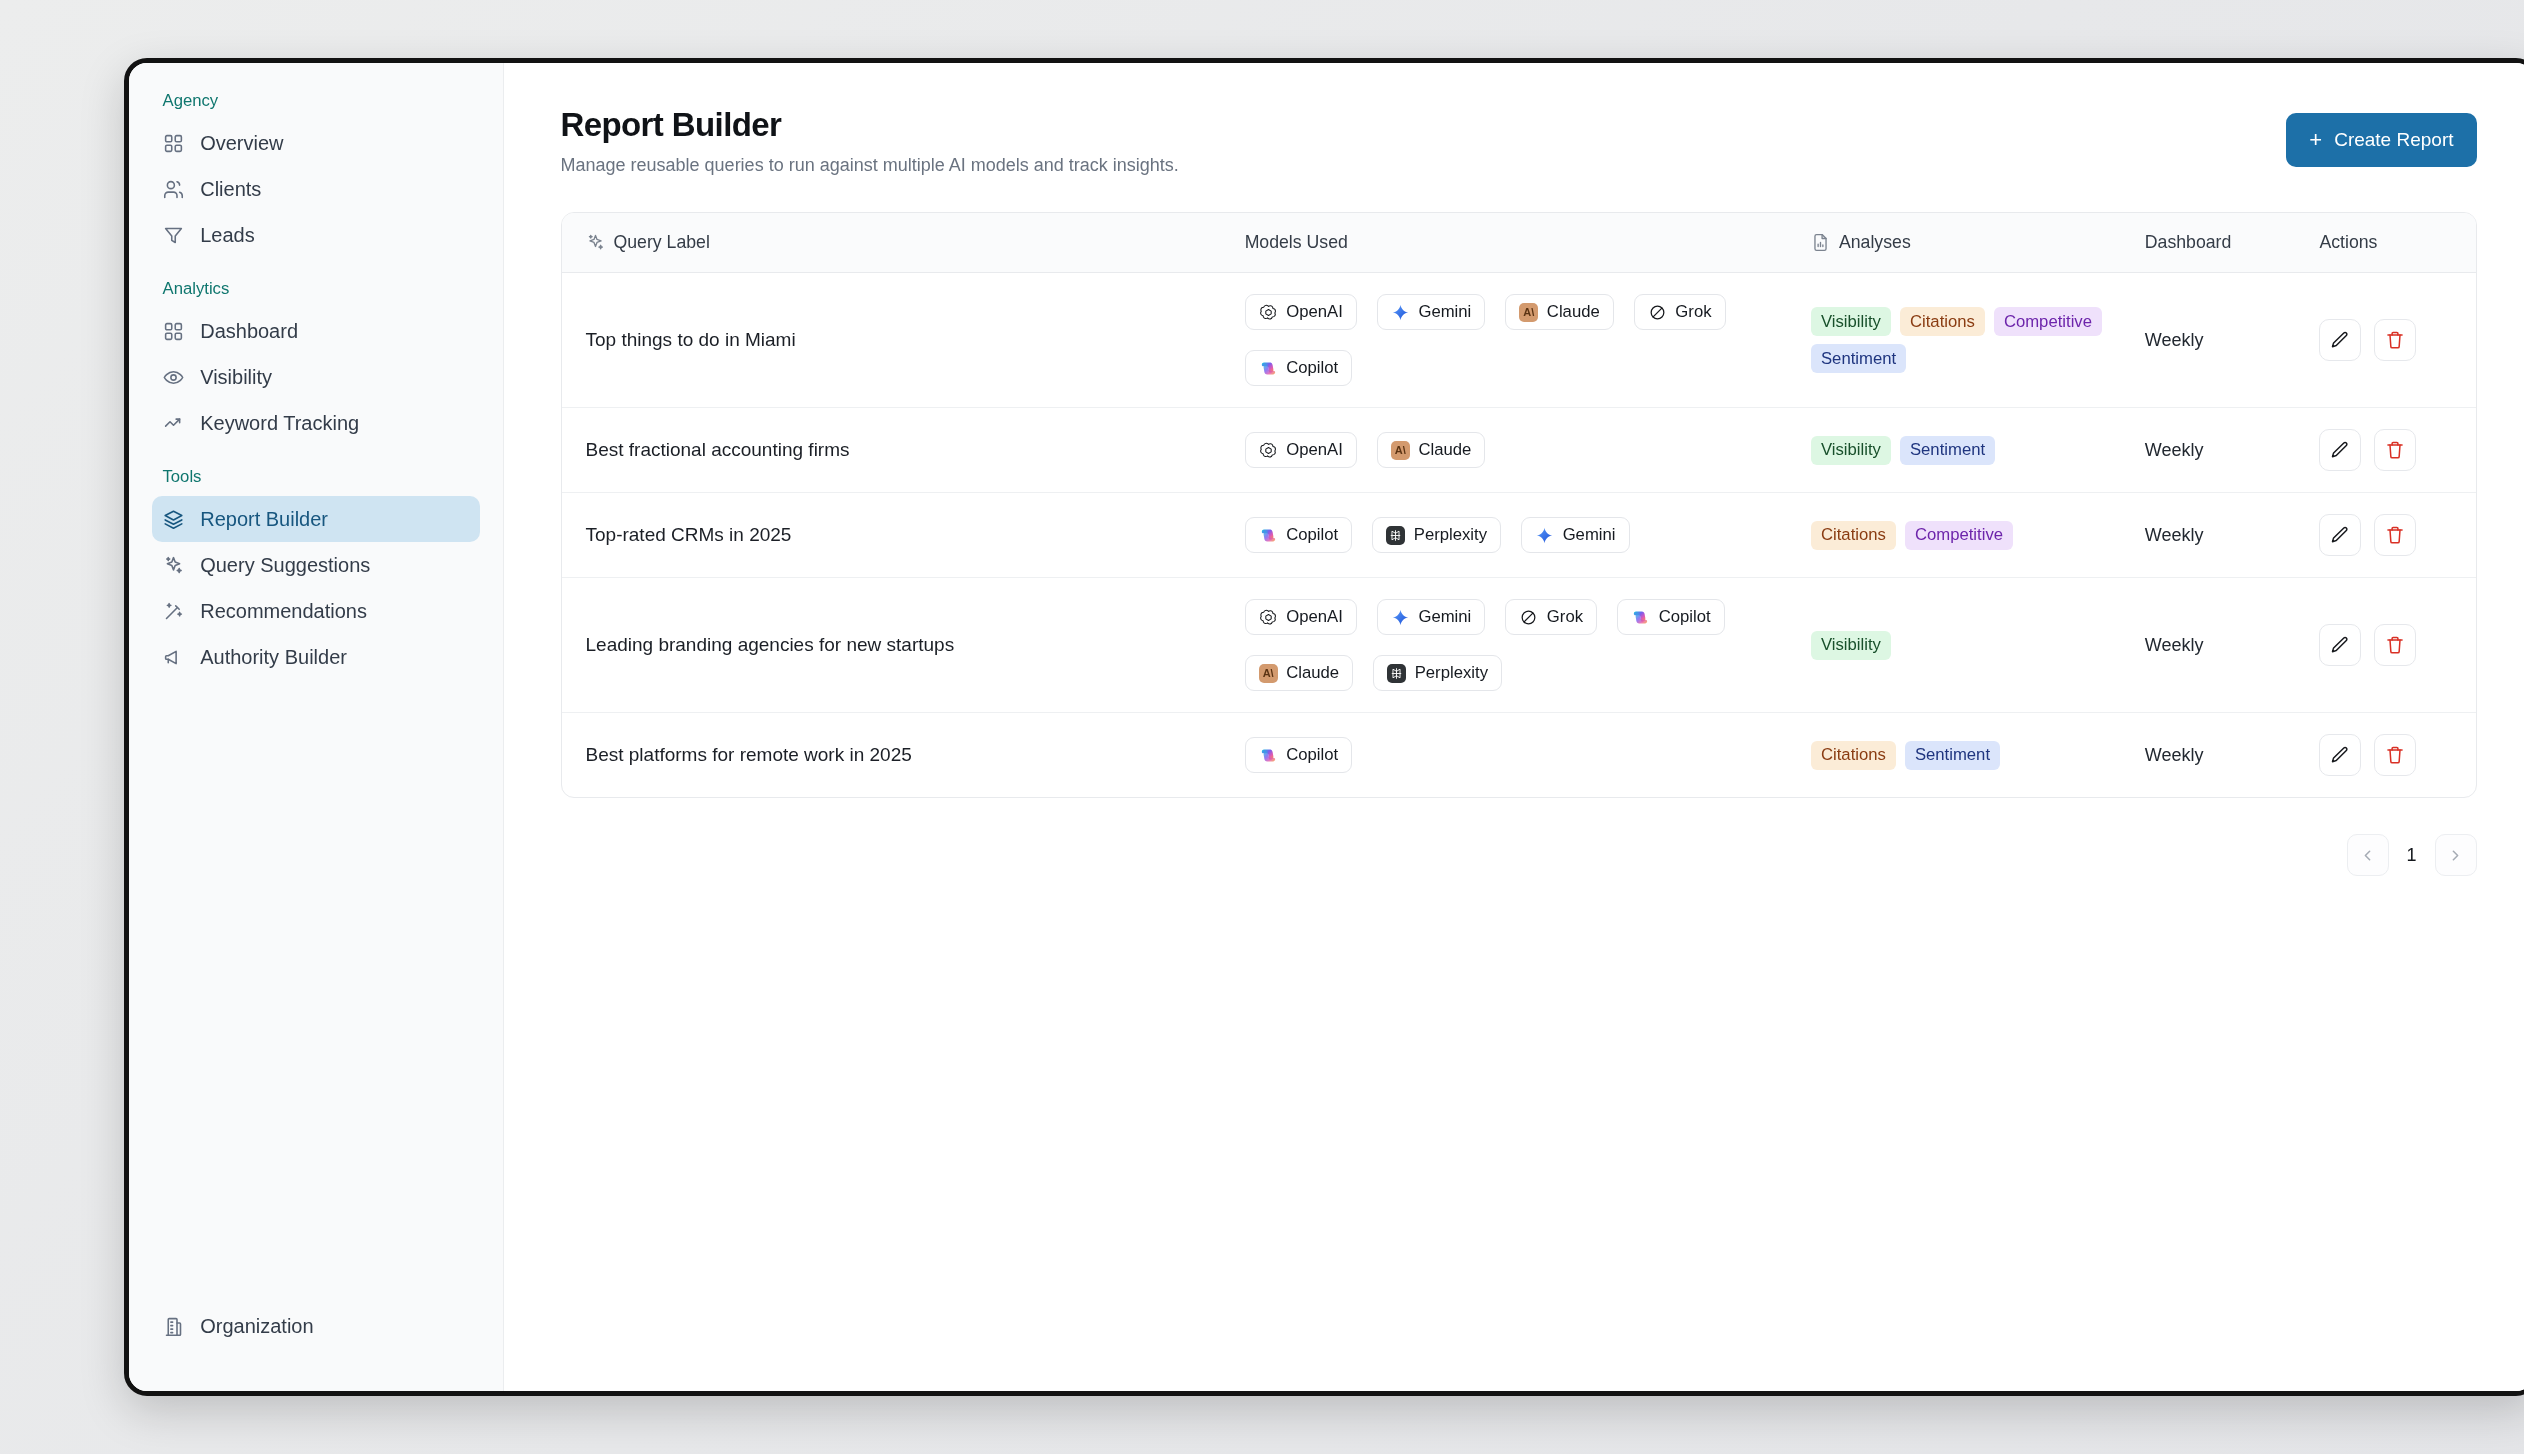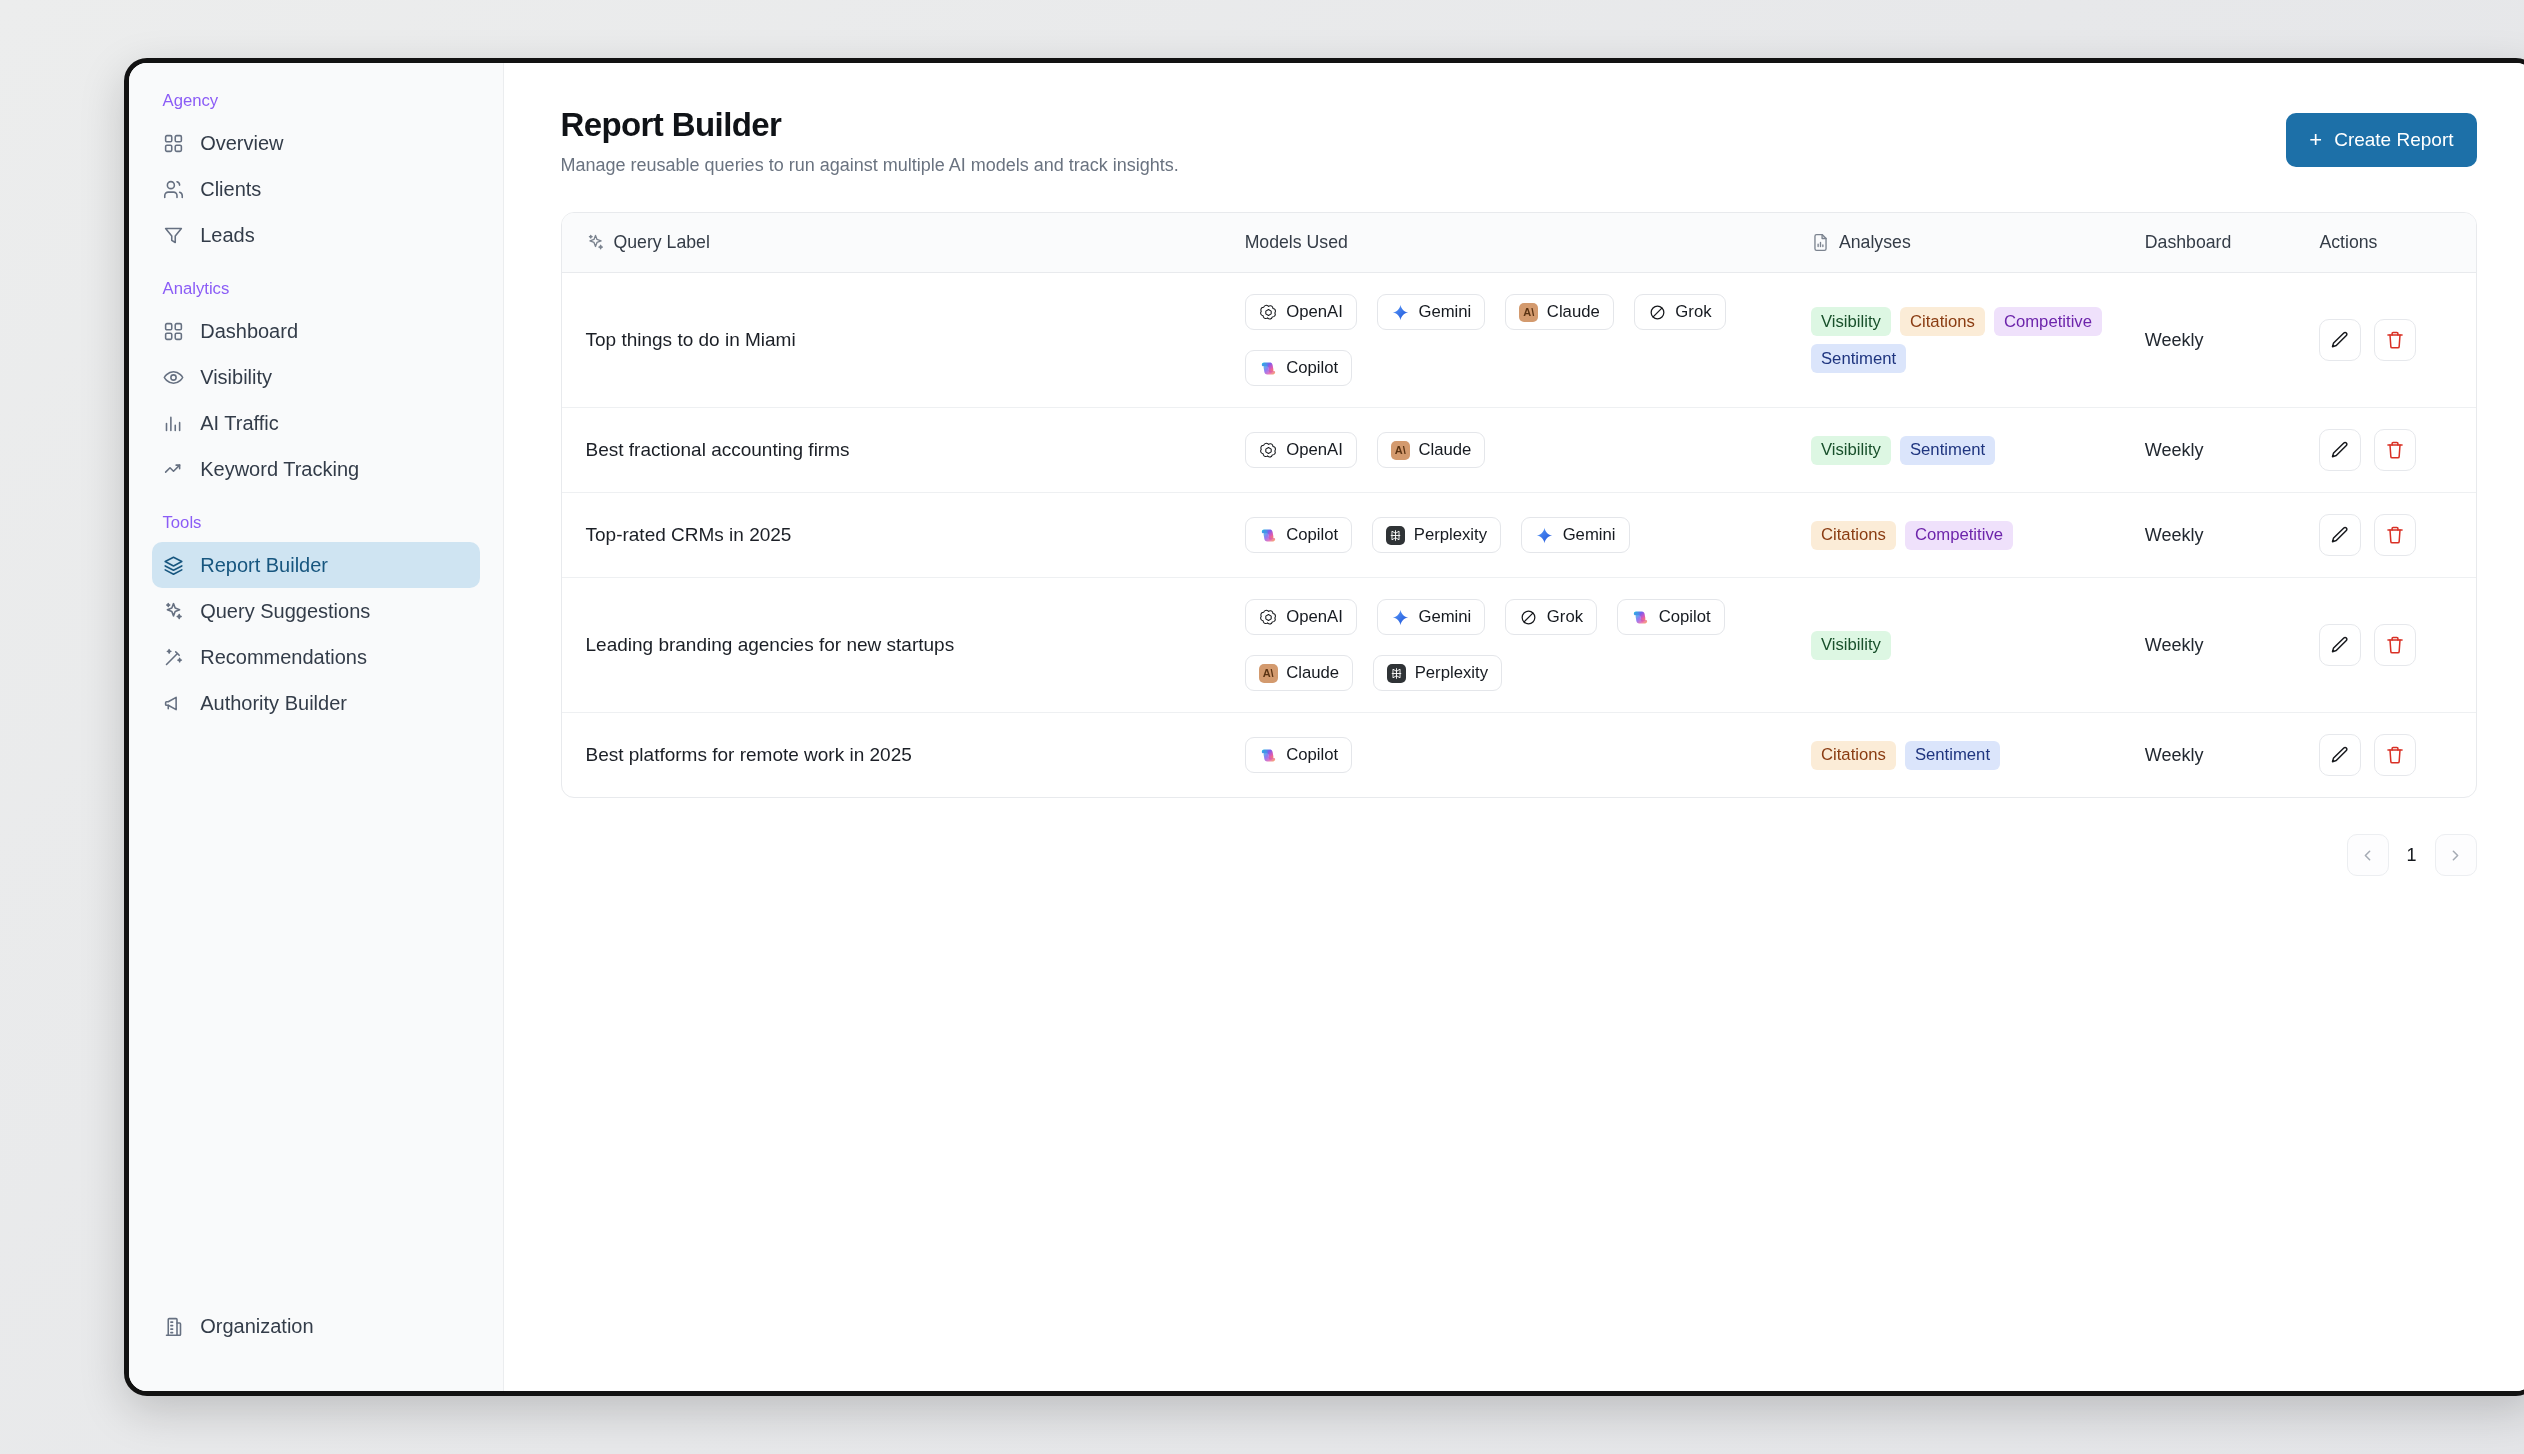--- a/index.html
+++ b/index.html
@@ -72,21 +72,21 @@
     font-size: 13px; color: #5b6573; font-weight: 500;
   }
   .avatar-dot {
     position: absolute; right: -1px; bottom: 0.5px;
     width: 10px; height: 10px; border-radius: 50%;
     background: #2fc56b; border: 1.5px solid #f9fafb;
   }
 
   .nav { padding: 28px 23px 0 23px; flex: 1; }
   .nav-section {
-    font-size: 16.7px; color: #8b5cf6; font-weight: 400;
+    font-size: 16.7px; color: #0f766e; font-weight: 400;
     padding: 0 0 0 11px; margin: 0 0 9px 0;
   }
   .nav-section + .nav-item { margin-top: 0; }
   .nav-gap { height: 21px; }
 
   .nav-item {
     display: flex; align-items: center; gap: 16.7px;
     height: 46px; padding: 0 11px;
     border-radius: 10px;
     cursor: pointer;
@@ -297,28 +297,20 @@
             <span>Dashboard</span>
           </div>
           <div class="nav-item">
             <span class="ni-icon">
               <svg viewBox="0 0 24 24" fill="none" stroke="currentColor" stroke-width="1.8" stroke-linecap="round" stroke-linejoin="round">
                 <path d="M1.5 12S5 5.5 12 5.5 22.5 12 22.5 12 19 18.5 12 18.5 1.5 12 1.5 12z"></path>
                 <circle cx="12" cy="12" r="3"></circle>
               </svg>
             </span>
             <span>Visibility</span>
-          </div>
-          <div class="nav-item">
-            <span class="ni-icon">
-              <svg viewBox="0 0 24 24" fill="none" stroke="currentColor" stroke-width="1.8" stroke-linecap="round" stroke-linejoin="round">
-                <path d="M4 20V12M9 20V5M14 20v-6M19 20v-9"></path>
-              </svg>
-            </span>
-            <span>AI Traffic</span>
           </div>
           <div class="nav-item">
             <span class="ni-icon">
               <svg viewBox="0 0 24 24" fill="none" stroke="currentColor" stroke-width="1.8" stroke-linecap="round" stroke-linejoin="round">
                 <path d="M3 15l5-5 4 4 7-7"></path>
                 <path d="M15 7h4v4"></path>
               </svg>
             </span>
             <span>Keyword Tracking</span>
           </div>

